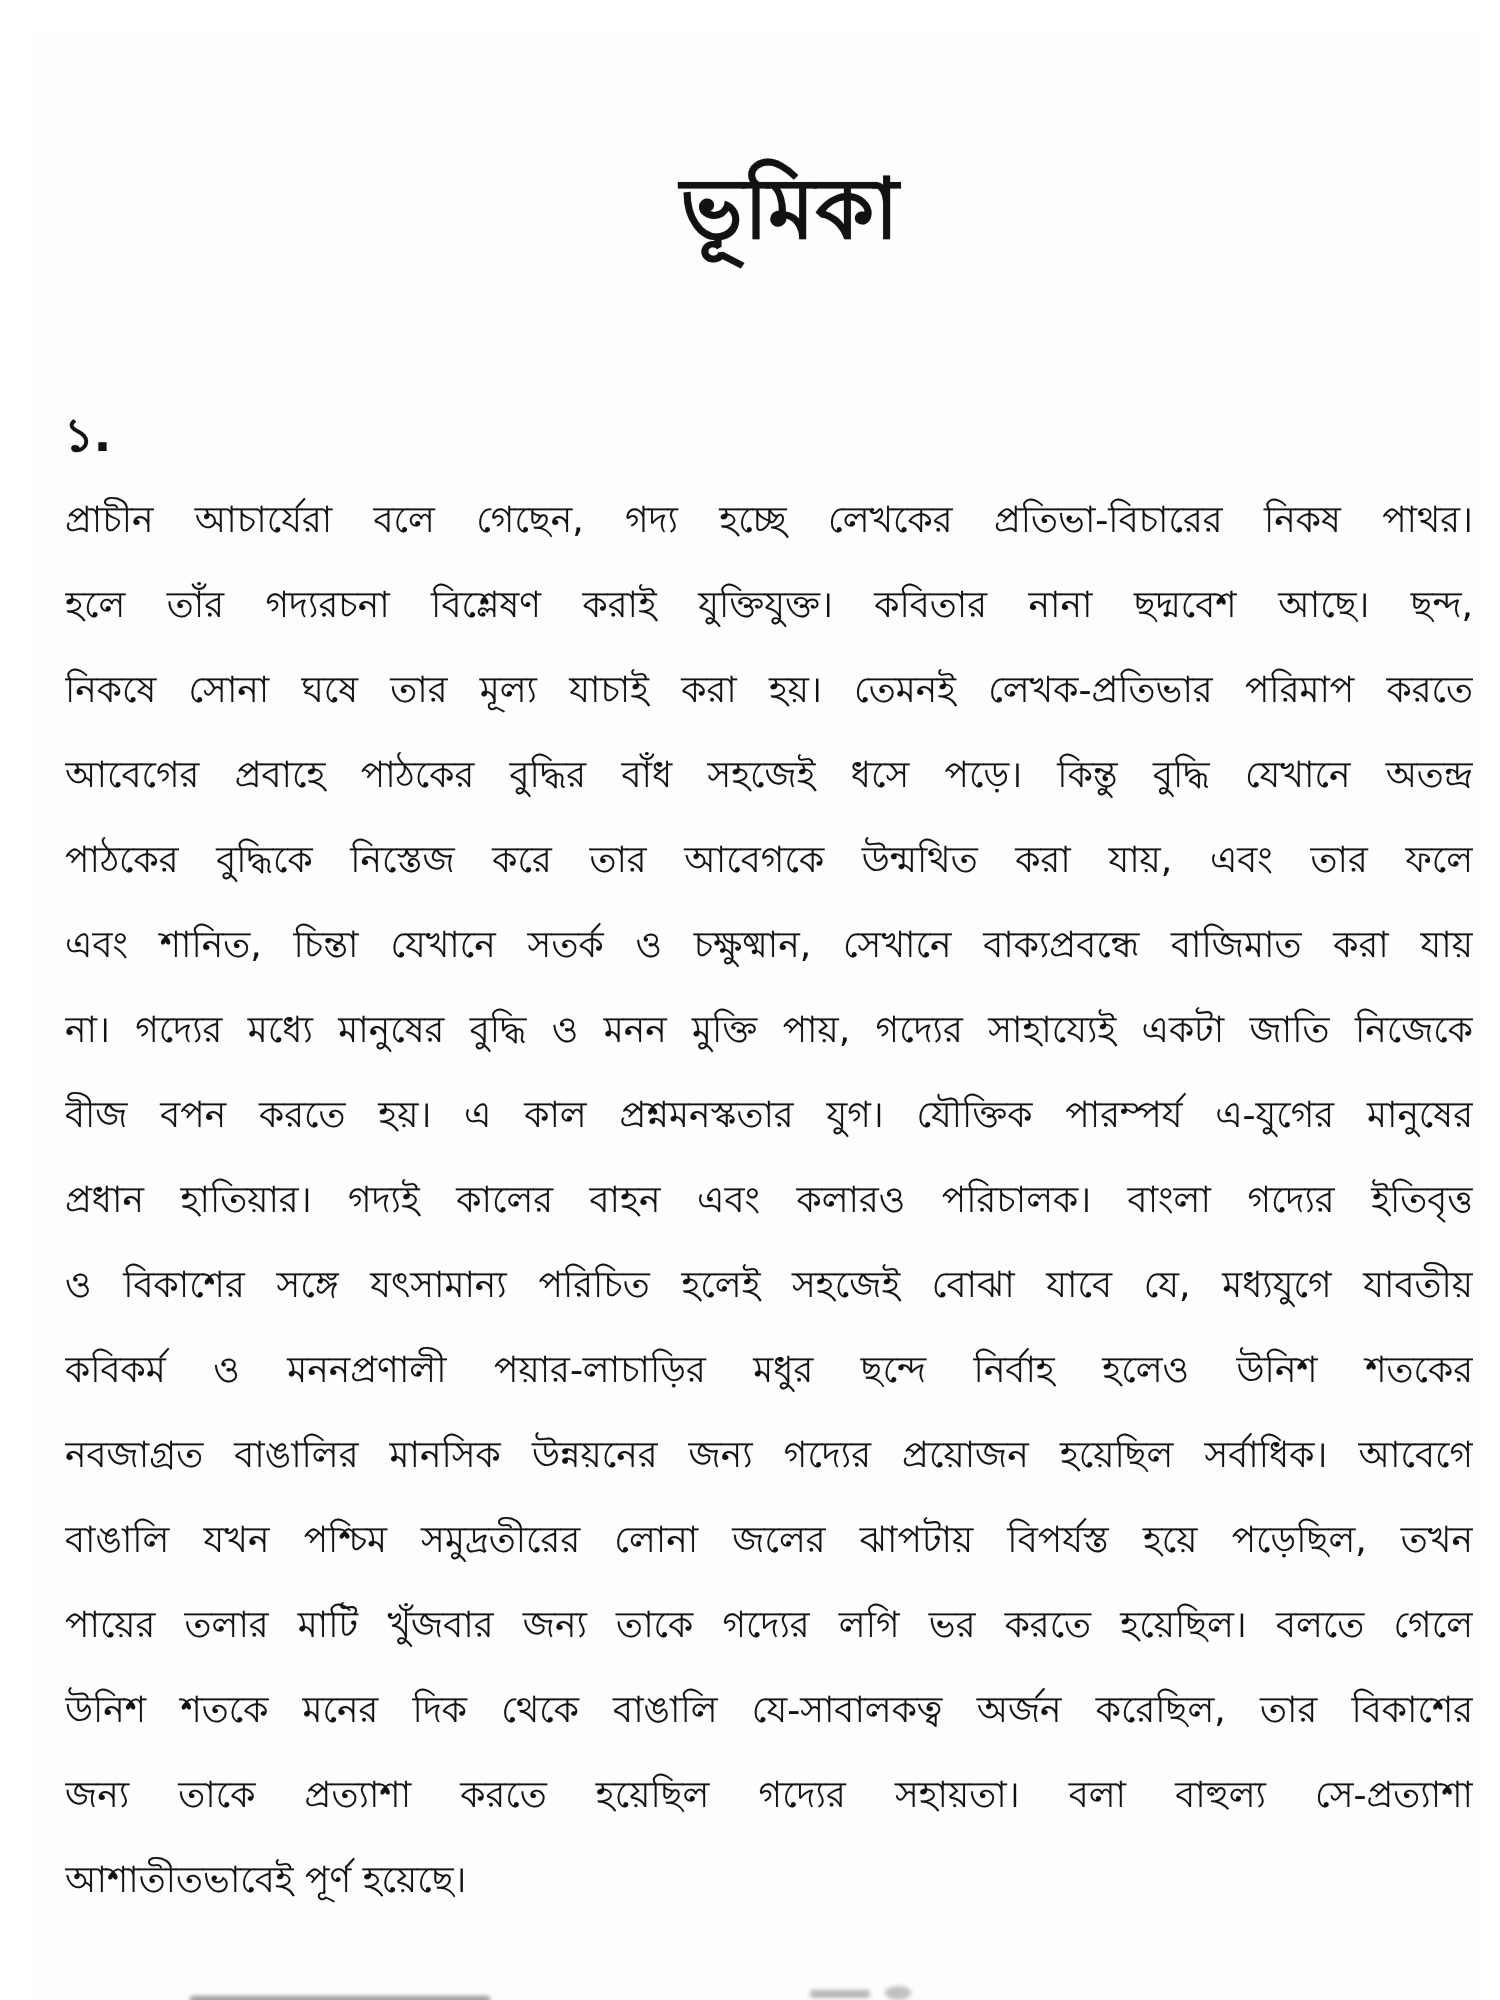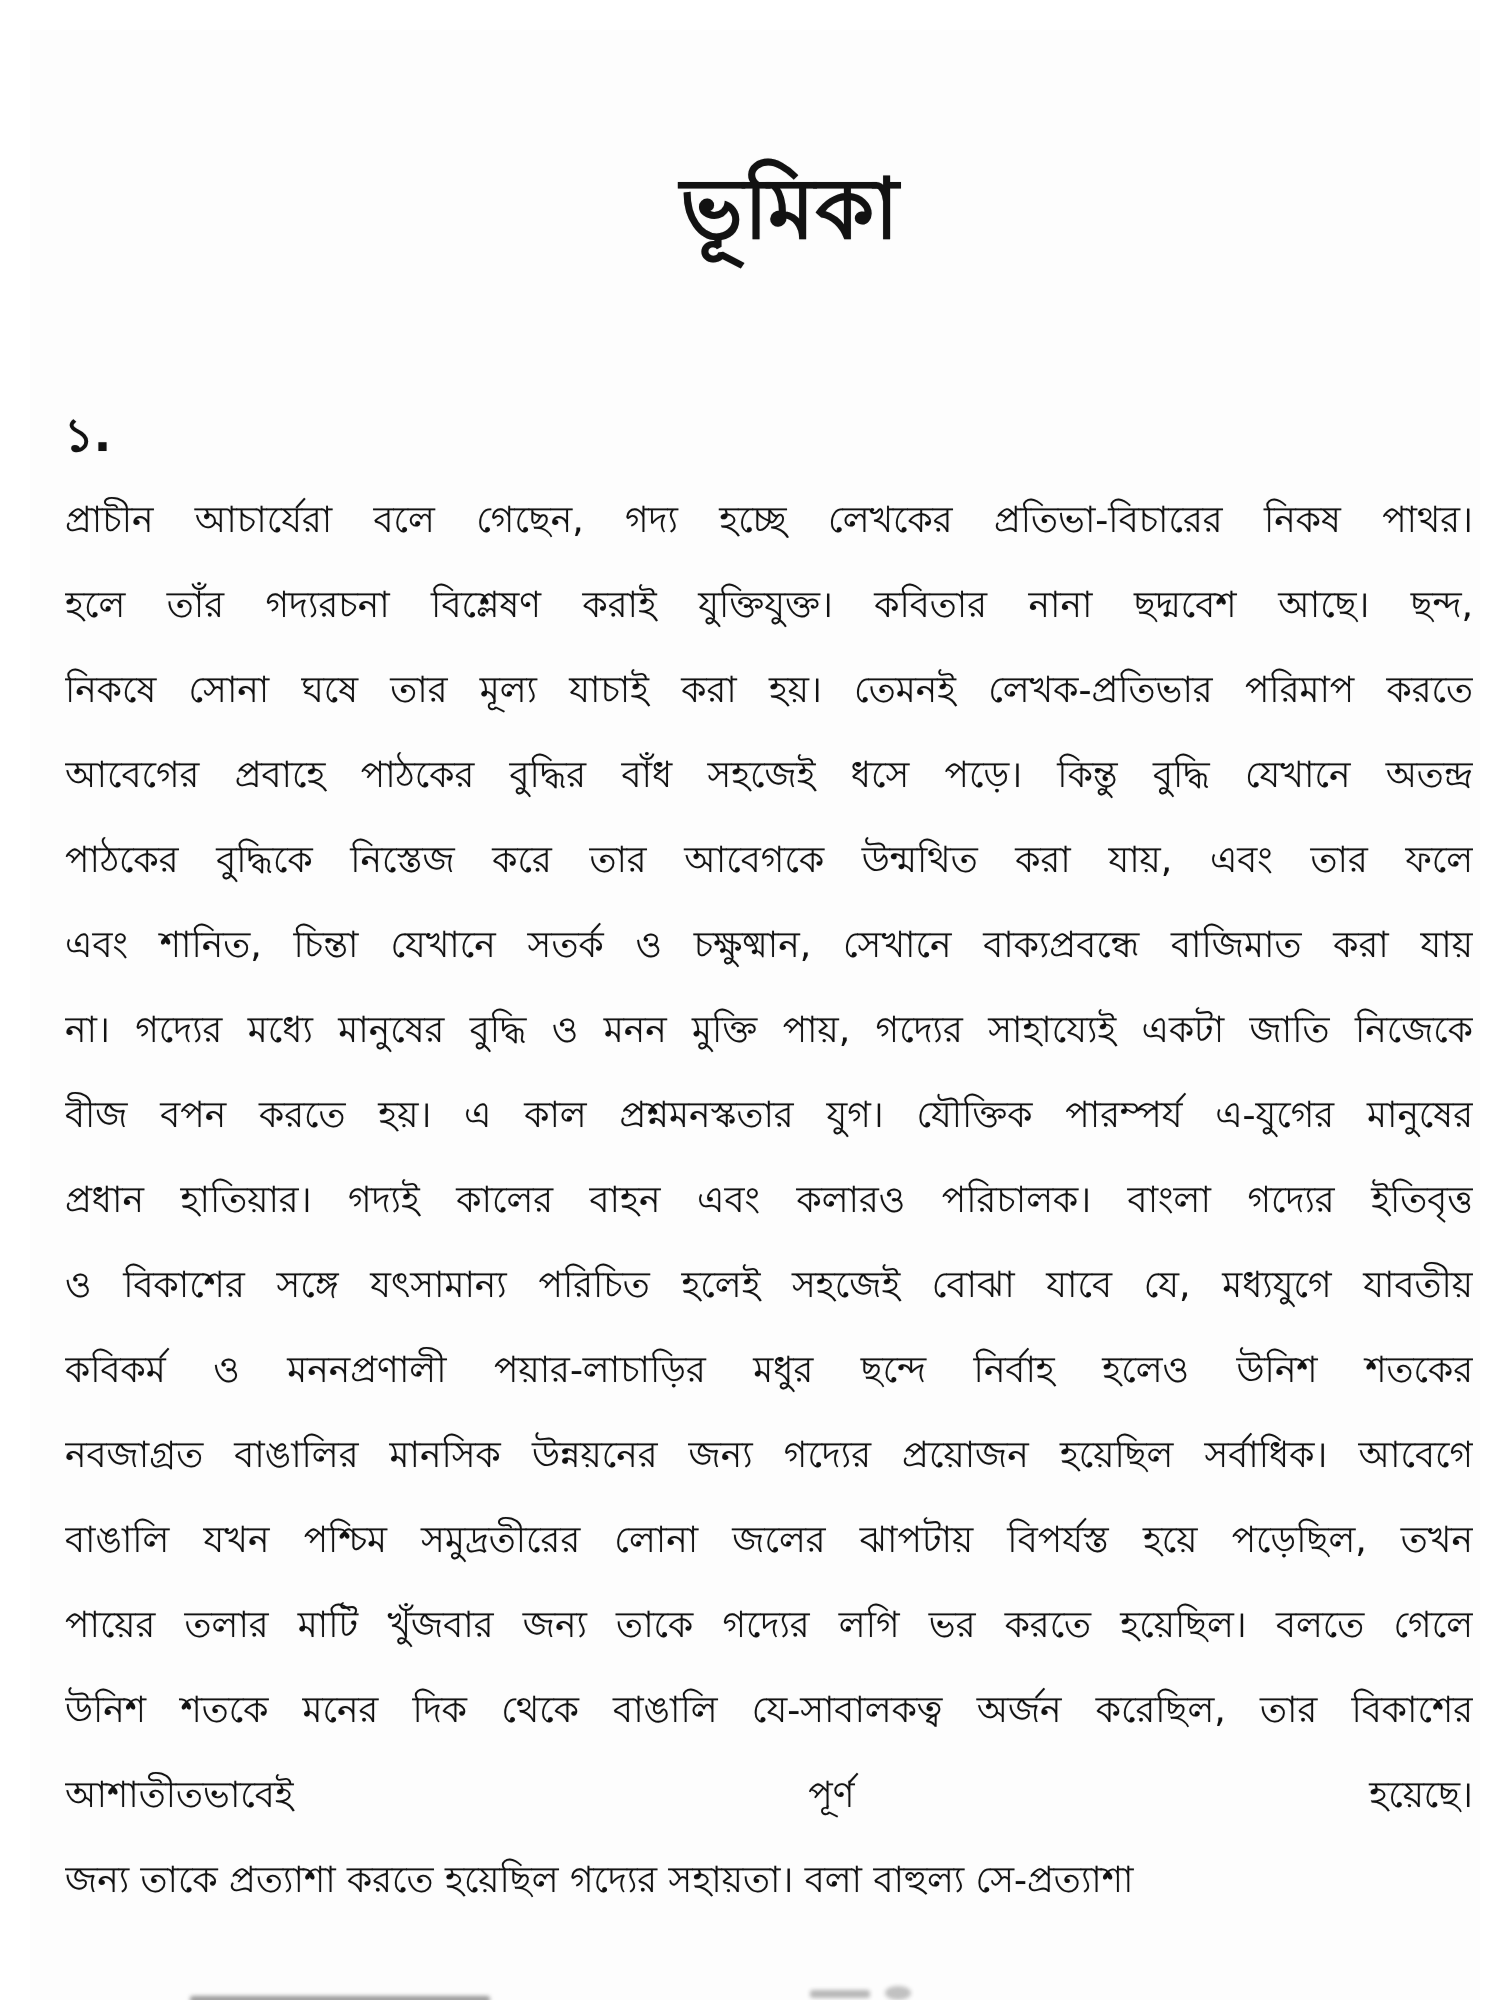--- a/index.html
+++ b/index.html
@@ -91,21 +91,21 @@
       <div class="text-line">এবং শানিত, চিন্তা যেখানে সতর্ক ও চক্ষুষ্মান, সেখানে বাক্যপ্রবন্ধে বাজিমাত করা যায়</div>
       <div class="text-line">না। গদ্যের মধ্যে মানুষের বুদ্ধি ও মনন মুক্তি পায়, গদ্যের সাহায্যেই একটা জাতি নিজেকে</div>
       <div class="text-line">বীজ বপন করতে হয়। এ কাল প্রশ্নমনস্কতার যুগ। যৌক্তিক পারম্পর্য এ-যুগের মানুষের</div>
       <div class="text-line">প্রধান হাতিয়ার। গদ্যই কালের বাহন এবং কলারও পরিচালক। বাংলা গদ্যের ইতিবৃত্ত</div>
       <div class="text-line">ও বিকাশের সঙ্গে যৎসামান্য পরিচিত হলেই সহজেই বোঝা যাবে যে, মধ্যযুগে যাবতীয়</div>
       <div class="text-line">কবিকর্ম ও মননপ্রণালী পয়ার-লাচাড়ির মধুর ছন্দে নির্বাহ হলেও উনিশ শতকের</div>
       <div class="text-line">নবজাগ্রত বাঙালির মানসিক উন্নয়নের জন্য গদ্যের প্রয়োজন হয়েছিল সর্বাধিক। আবেগে</div>
       <div class="text-line">বাঙালি যখন পশ্চিম সমুদ্রতীরের লোনা জলের ঝাপটায় বিপর্যস্ত হয়ে পড়েছিল, তখন</div>
       <div class="text-line">পায়ের তলার মাটি খুঁজবার জন্য তাকে গদ্যের লগি ভর করতে হয়েছিল। বলতে গেলে</div>
       <div class="text-line">উনিশ শতকে মনের দিক থেকে বাঙালি যে-সাবালকত্ব অর্জন করেছিল, তার বিকাশের</div>
+      <div class="text-line">জন্য তাকে প্রত্যাশা করতে হয়েছিল গদ্যের সহায়তা। বলা বাহুল্য সে-প্রত্যাশা</div>
       <div class="text-line">আশাতীতভাবেই পূর্ণ হয়েছে।</div>
-      <div class="text-line">জন্য তাকে প্রত্যাশা করতে হয়েছিল গদ্যের সহায়তা। বলা বাহুল্য সে-প্রত্যাশা</div>
     </div>
 
   <div class="scan-artifact artifact-bar-1"></div>
   <div class="scan-artifact artifact-bar-2"></div>
   <div class="scan-artifact artifact-dot"></div>
 
 </div>
 
 </body></html>

